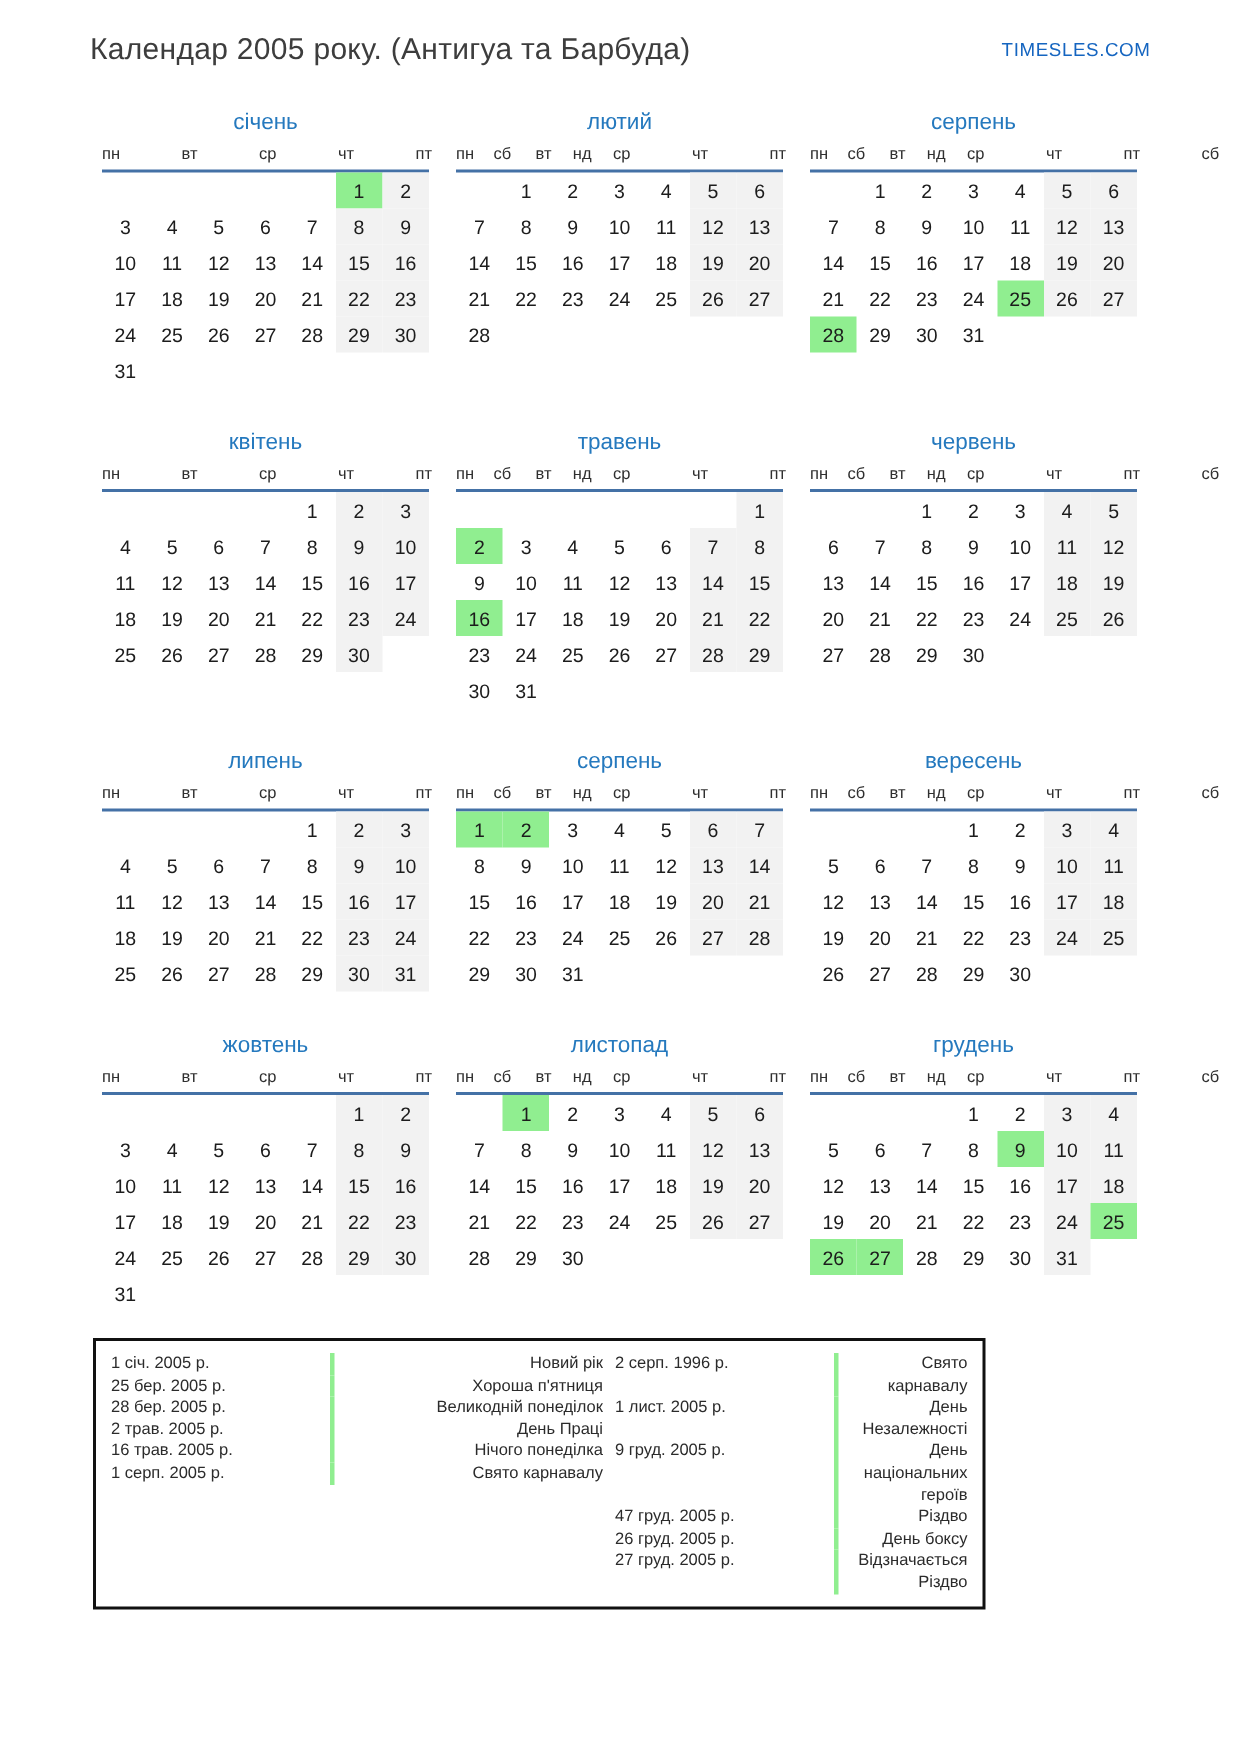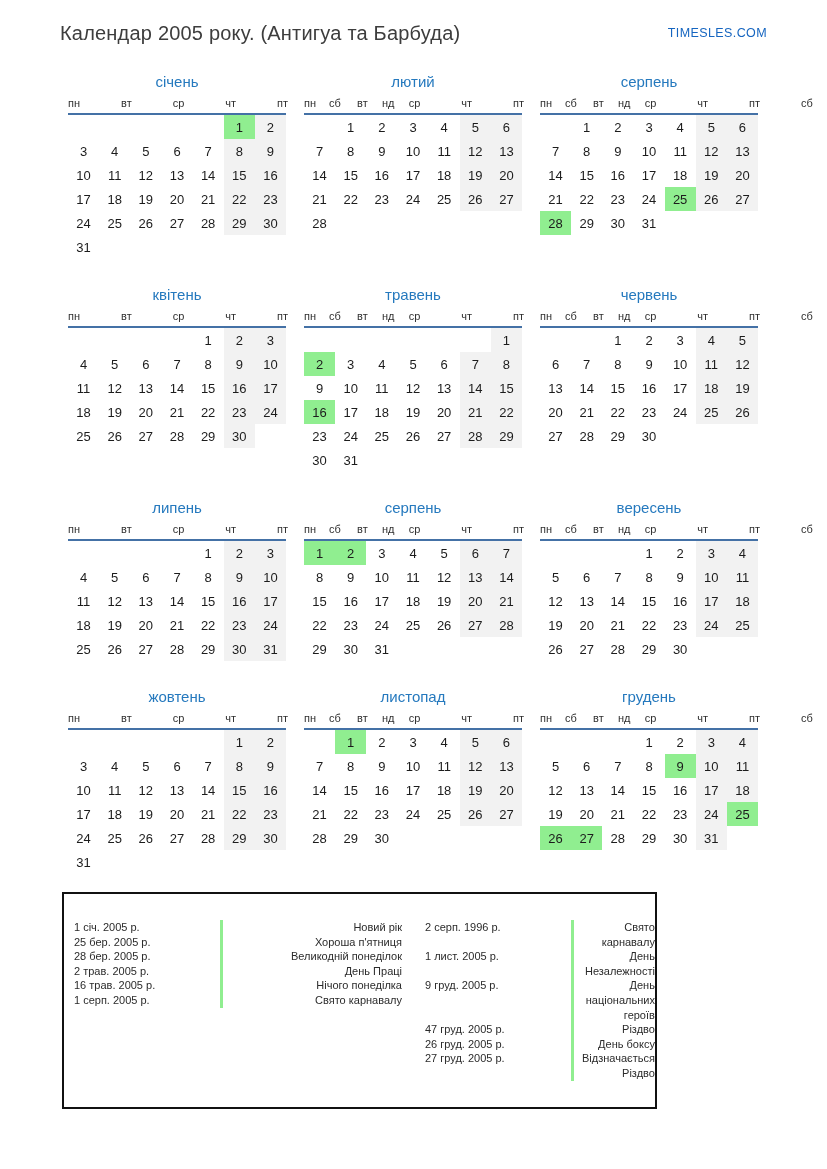--- a/index.html
+++ b/index.html
@@ -57,22 +57,22 @@
   }
   .cell{
     display:flex;align-items:center;justify-content:center;
     font-size:13px;color:var(--text-dark);
   }
   .cell.weekend{background:var(--weekend-bg);}
   .cell.holiday{background:var(--holiday);}
   .legend{
     margin:18px 0 0 62px;width:595px;
     border:2px solid #111;
-    padding:26px 10px;
-    display:grid;grid-template-columns:328px auto;column-gap:23px;
+    padding:8px 10px;
+    display:grid;grid-template-columns:328px auto;column-gap:8px;
   }
   .legend-col{display:flex;flex-direction:column;}
   .legend-row{
     display:grid;grid-template-columns:146px auto;
     font-size:11px;line-height:14.6px;color:#2b2b2b;
   }
   .legend-name{
     border-left:3px solid var(--legend-tick);
     padding-left:8px;
     text-align:right;

